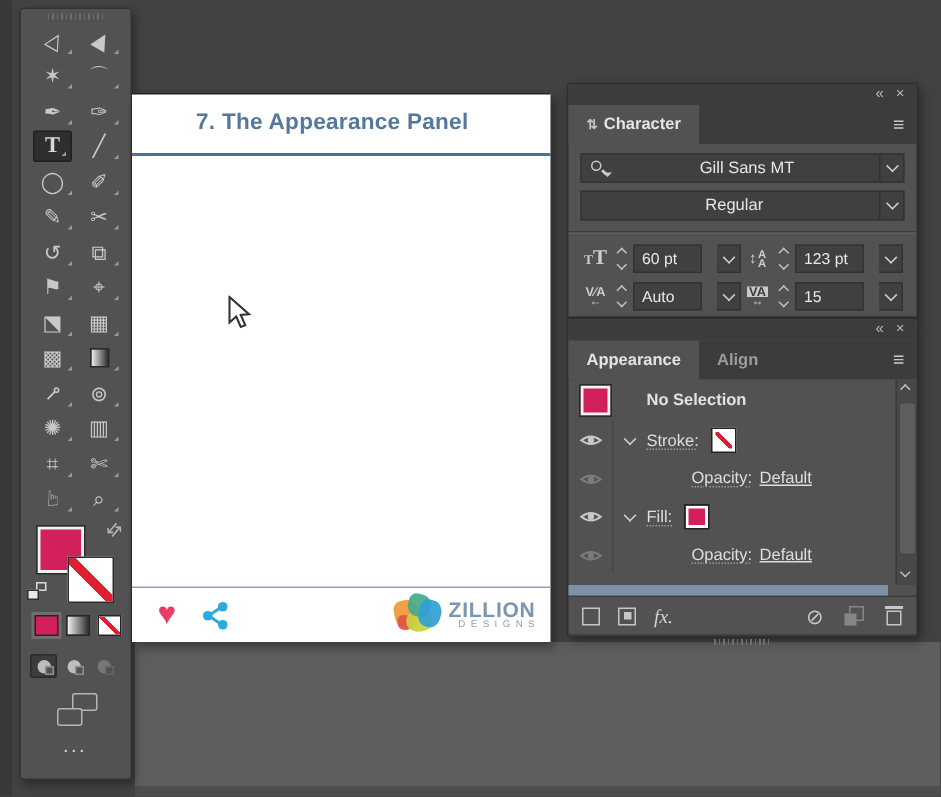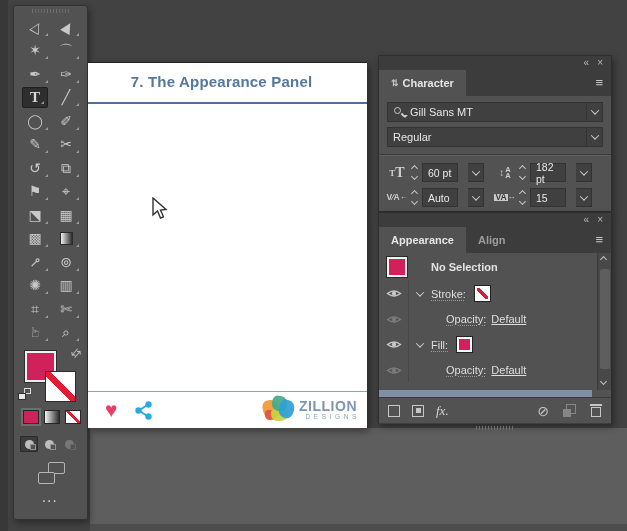--- a/index.html
+++ b/index.html
@@ -96,21 +96,21 @@
          font-weight:bold; color:#9c9c9c; }
   .tab.active { background:#525252; color:#e4e4e4; }
   .tab .tgl { font-size:9px; color:#c2c2c2; }
   .tab-menu { position:absolute; right:8px; top:5px; color:#c8c8c8; font-size:13px; }
 
   
   .char-panel { top:55px; height:157px; }
   .char-body { padding:6px 8px 0 8px; }
   .bigfield { height:20px; background:#404040; border:1px solid #333;
               display:flex; align-items:center; padding:0 5px; margin-bottom:5px; }
-  .bigfield .ftext { flex:1; font-size:11px; color:#e6e6e6; padding-left:5px; }
+  .bigfield .ftext { flex:1; font-size:11px; color:#e6e6e6; padding-left:5px;text-align:center; }
   .mag { position:relative; width:12px; height:12px; }
   .mag .lens { position:absolute; left:1px; top:1px; width:7px; height:7px;
                border:1.5px solid #c9c9c9; border-radius:50%; }
   .mag .stem { position:absolute; left:8px; top:8px; width:4px; height:1.5px;
                background:#c9c9c9; transform:rotate(45deg); }
   .mag .car { position:absolute; right:-3px; bottom:0; border-left:3px solid transparent;
               border-right:3px solid transparent; border-top:3px solid #c9c9c9; }
   .chev { width:16px; height:100%; display:flex; align-items:center; justify-content:center;
           border-left:1px solid #333; margin-right:-5px; }
   .cv { width:6px; height:6px; border-left:1.5px solid #d0d0d0; border-bottom:1.5px solid #d0d0d0;
@@ -118,30 +118,30 @@
   .char-div { border-top:1px solid #3b3b3b; border-bottom:1px solid #5f5f5f; margin:7px -8px 7px -8px; }
   .attr-row { display:flex; align-items:center; margin-bottom:6px; }
   .attr-group { display:flex; align-items:center; flex:1; }
   .aicon { width:20px; display:flex; align-items:center; justify-content:center;
            color:#cdcdcd; margin-right:2px; }
   .tt .t1 { font-family:"Liberation Serif",serif; font-size:9px; font-weight:bold; }
   .tt .t2 { font-family:"Liberation Serif",serif; font-size:14px; font-weight:bold; }
   .lead { display:flex; align-items:center; gap:1px; }
   .lead .arr { font-size:10px; }
   .lead .as { display:flex; flex-direction:column; line-height:.8; font-size:7.5px; font-weight:bold; }
-  .stack2 { display:flex; align-items:center; line-height:.9; }
+  .stack2 { display:flex; flex-direction:column; align-items:center; line-height:.9; }
   .stack2 .top { font-size:8.5px; font-weight:bold; }
   .stack2 .bot { font-size:8px; margin-top:-1px; }
   .track .top { background:#c9c9c9; color:#3a3a3a; padding:0 1px; }
   .stepper { width:11px; height:18px; display:flex; flex-direction:column; align-items:center;
              justify-content:center; gap:3px; margin-right:2px; }
   .stepper .up { width:5px; height:5px; border-left:1.5px solid #c4c4c4; border-top:1.5px solid #c4c4c4; transform:rotate(45deg); }
   .stepper .dn { width:5px; height:5px; border-left:1.5px solid #c4c4c4; border-bottom:1.5px solid #c4c4c4; transform:rotate(-45deg); }
   .vbox { height:19px; background:#404040; border:1px solid #333; display:flex; align-items:center;
-          padding:0 5px; font-size:10.5px; color:#e8e8e8; width:36px; }
+          padding:0 5px; font-size:10.5px; color:#e8e8e8; width:46px; }
   .vchev { width:16px; height:19px; background:#404040; border:1px solid #333; border-left:0;
            display:flex; align-items:center; justify-content:center; margin-left:10px; }
 
   
   .app-panel { top:212px; height:212px; }
   .app-body { position:relative; height:144px; }
   .a-row { display:flex; align-items:center; height:27px; position:relative; padding-right:14px; }
   .eye-col { width:30px; height:100%; display:flex; align-items:center; justify-content:center;
              border-right:1px solid #464646; flex:none; }
   .dim { opacity:.35; }
@@ -149,21 +149,21 @@
   .a-label { font-size:11px; color:#dedede; text-decoration:underline dotted #9a9a9a; text-underline-offset:2px; }
   .a-strong { font-size:11px; font-weight:bold; color:#e2e2e2; }
   .a-val { font-size:11px; color:#dedede; margin-left:5px;text-decoration:underline; }
   .sel-swatch { width:20px; height:20px; background:#d2215a; border:2px solid #f2f2f2;
                 outline:1px solid #2a2a2a; margin-left:5px; }
   .mini-swatch { width:17px; height:17px; margin-left:8px; position:relative;
                  border:1px solid #222; box-shadow:inset 0 0 0 2px #fff; background:#fff; }
   .mini-swatch.fillsw { background:#d2215a; }
   .mini-swatch .diag { position:absolute; inset:2px;
         background:linear-gradient(45deg,transparent 40%,#d21f3c 40%,#d21f3c 60%,transparent 60%); }
-  .indent { margin-left:37px; }
+  .indent { margin-left:52px; }
   .hscroll { position:absolute; left:0; bottom:0; width:213px; height:7px; background:#7e90a6; }
   .vscroll { position:absolute; right:0; top:0; width:14px; height:137px; background:#484848;
              border-left:1px solid #3a3a3a; }
   .vs-arrow { position:absolute; left:3px; width:7px; height:7px; }
   .vs-arrow span { display:block; width:5px; height:5px; border-left:1.5px solid #c0c0c0; border-top:1.5px solid #c0c0c0; }
   .vs-up { top:4px; } .vs-up span { transform:rotate(45deg); }
   .vs-dn { bottom:4px; } .vs-dn span { transform:rotate(-135deg); }
   .vs-thumb { position:absolute; left:2px; top:16px; width:10px; height:100px; background:#5e5e5e; border-radius:2px; }
   .app-foot { height:26px; border-top:1px solid #3b3b3b; display:flex; align-items:center; padding:0 9px; gap:12px; }
   .sq-o { width:12px; height:12px; border:1.5px solid #c6c6c6; }
@@ -404,21 +404,21 @@
             <span class="arr">↕</span>
             <span class="as">
                 <span>A</span>
                 <span>A</span>
               </span>
           </span>
           <span class="stepper">
               <span class="up"></span>
               <span class="dn"></span>
             </span>
-          <span class="vbox">182 pt</span>
+          <span class="vbox">123 pt</span>
           <span class="vchev">
               <span class="cv"></span>
             </span>
         </div>
       </div>
       <div class="attr-row">
         <div class="attr-group">
           <span class="aicon stack2">
             <span class="top">V⁄A</span>
             <span class="bot">←</span>

